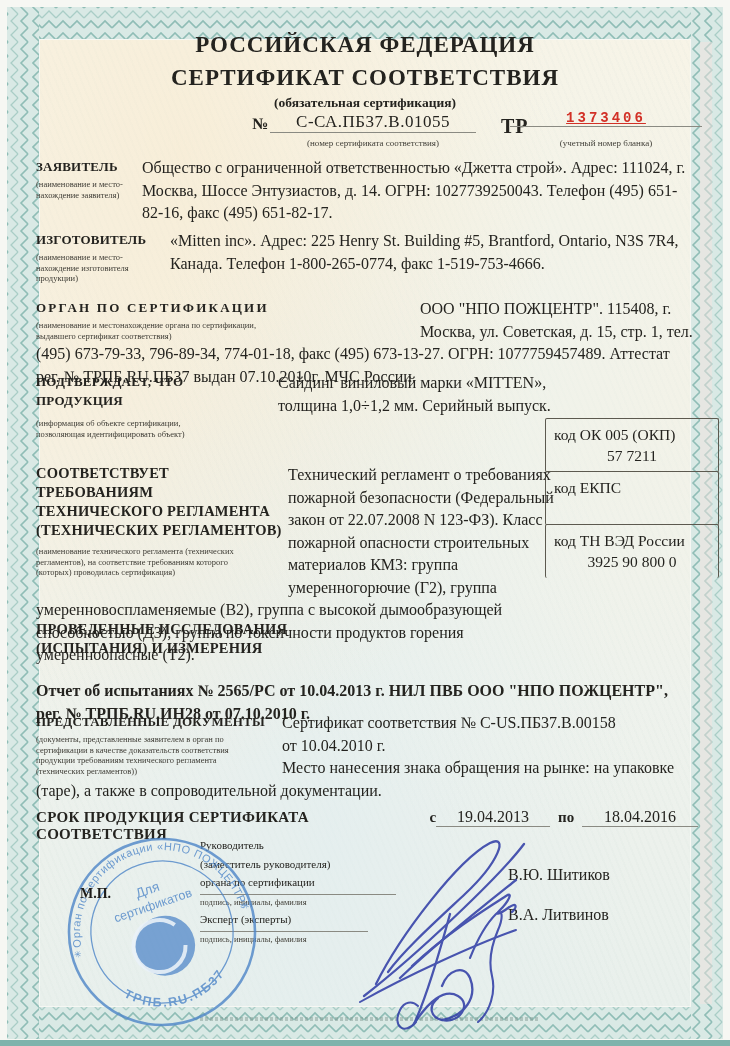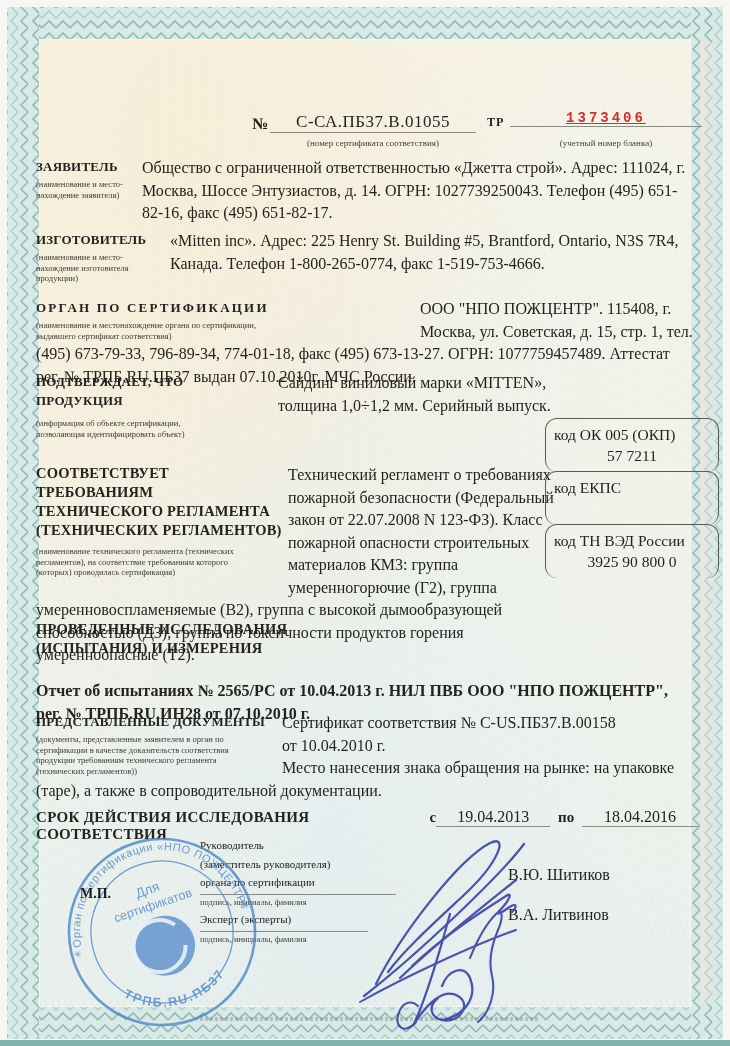--- a/index.html
+++ b/index.html
@@ -24,21 +24,21 @@
   .body{font-size:16px;line-height:22.5px;}
   .pre{white-space:pre-line;}
   .floatbox{float:left;}
   .ul{border-bottom:1px solid #8a8a82;}
   .cap{font-size:9px;color:#43413a;text-align:center;margin-top:2px;}
   .numval{font-size:17px;letter-spacing:.5px;}
   .rednum{font-family:"Liberation Mono", monospace;font-weight:bold;font-size:14px;
           letter-spacing:3px;color:#d23127;text-decoration:underline;}
   .codebox{position:absolute;left:545px;width:156px;z-index:2;
            border-top:1.4px solid #5c594f;border-left:1.4px solid #5c594f;border-right:1.4px solid #5c594f;
-           border-radius:12px;padding:5px 8px 6px 8px;font-size:15.5px;line-height:21px;background:transparent;}
+           border-radius:2px;padding:5px 8px 6px 8px;font-size:15.5px;line-height:21px;background:transparent;}
   .codeval{text-align:center;}
   .valrow{display:flex;align-items:baseline;font-size:15px;}
   .valdate{font-size:16px;text-align:center;}
   .role{font-size:11px;line-height:18.5px;white-space:pre-line;border-bottom:1px solid #8a8a82;padding-bottom:2px;}
   .name{font-size:16px;}
   .mp{font-size:14px;font-weight:bold;color:#1c1b18;}
   .micro{position:absolute;left:200px;top:1017px;width:340px;height:4px;z-index:2;opacity:.45;
          background:repeating-linear-gradient(90deg,#7d958e 0 3px,transparent 3px 5px);}
 </style>
 </head>
@@ -67,26 +67,31 @@
     <rect x="7" y="7" width="32" height="1032" fill="url(#zigV)"></rect>
     <rect x="691" y="7" width="32" height="1032" fill="url(#zigV)"></rect>
     <rect x="42" y="42" width="646" height="962" fill="none" stroke="#a5cbc4" stroke-width="2"></rect>
     <rect x="0" y="1040" width="730" height="6" fill="#7fb3ac"></rect>
     <rect x="700" y="42" width="12" height="962" fill="#f3e3e0" opacity=".5"></rect>
   </svg>
 
   <div class="inner-bg"></div>
   <div class="micro"></div>
 
+  <div class="sec center" style="left:0;top:32px;width:730px;">
+    <div class="t1">РОССИЙСКАЯ ФЕДЕРАЦИЯ</div>
+    <div class="t2">СЕРТИФИКАТ СООТВЕТСТВИЯ</div>
+    <div class="t3">(обязательная сертификация)</div>
+  </div>
 
   <div class="sec" style="left:0;top:112px;width:730px;height:50px;">
     <span style="position:absolute;left:252px;top:3px;font-size:16px;font-weight:bold;">№</span>
     <span class="ul numval" style="position:absolute;left:270px;top:0;width:206px;display:inline-block;text-align:center;">С-СА.ПБ37.В.01055</span>
     <span class="cap" style="position:absolute;left:270px;top:24px;width:206px;">(номер сертификата соответствия)</span>
-    <span style="position:absolute;left:487px;top:3px;font-size:12px;font-weight:bold;letter-spacing:1px;">ТР</span>
+    <span style="position:absolute;left:501px;top:3px;font-size:20px;font-weight:bold;letter-spacing:1px;">ТР</span>
     <span class="ul rednum" style="position:absolute;left:510px;top:-2px;width:192px;display:inline-block;text-align:center;">1373406</span>
     <span class="cap" style="position:absolute;left:510px;top:24px;width:192px;">(учетный номер бланка)</span>
   </div>
 
   <div class="sec body" style="left:36px;top:157px;width:658px;">
     <div class="floatbox" style="width:106px;min-height:46px;">
       <div class="lbl">ЗАЯВИТЕЛЬ</div>
       <div class="sub">(наименование и место-
 нахождение  заявителя)</div>
     </div>
@@ -162,21 +167,21 @@
 сертификации в качестве доказательств соответствия
 продукции требованиям технического регламента
 (технических регламентов))</div>
     </div>
     <span class="pre">Сертификат соответствия № C-US.ПБ37.В.00158
 от 10.04.2010 г.
 Место нанесения знака обращения на рынке: на упаковке (таре), а также в сопроводительной документации.</span>
   </div>
 
   <div class="sec valrow" style="left:36px;top:808px;width:662px;">
-    <span style="font-weight:bold;letter-spacing:.3px;">СРОК ДЕЙСТВИЯ ИССЛЕДОВАНИЯ СООТВЕТСТВИЯ</span>
+    <span style="font-weight:bold;letter-spacing:.3px;">СРОК ПРОДУКЦИЯ СЕРТИФИКАТА СООТВЕТСТВИЯ</span>
     <span style="font-weight:bold;margin-left:6px;">с</span>
     <span class="ul valdate" style="width:120px;">19.04.2013</span>
     <span style="font-weight:bold;margin:0 8px;">по</span>
     <span class="ul valdate" style="width:122px;">18.04.2016</span>
   </div>
 
   <div class="sec" style="left:200px;top:836px;width:196px;">
     <div class="role">Руководитель
 (заместитель руководителя)
 органа по сертификации</div>

